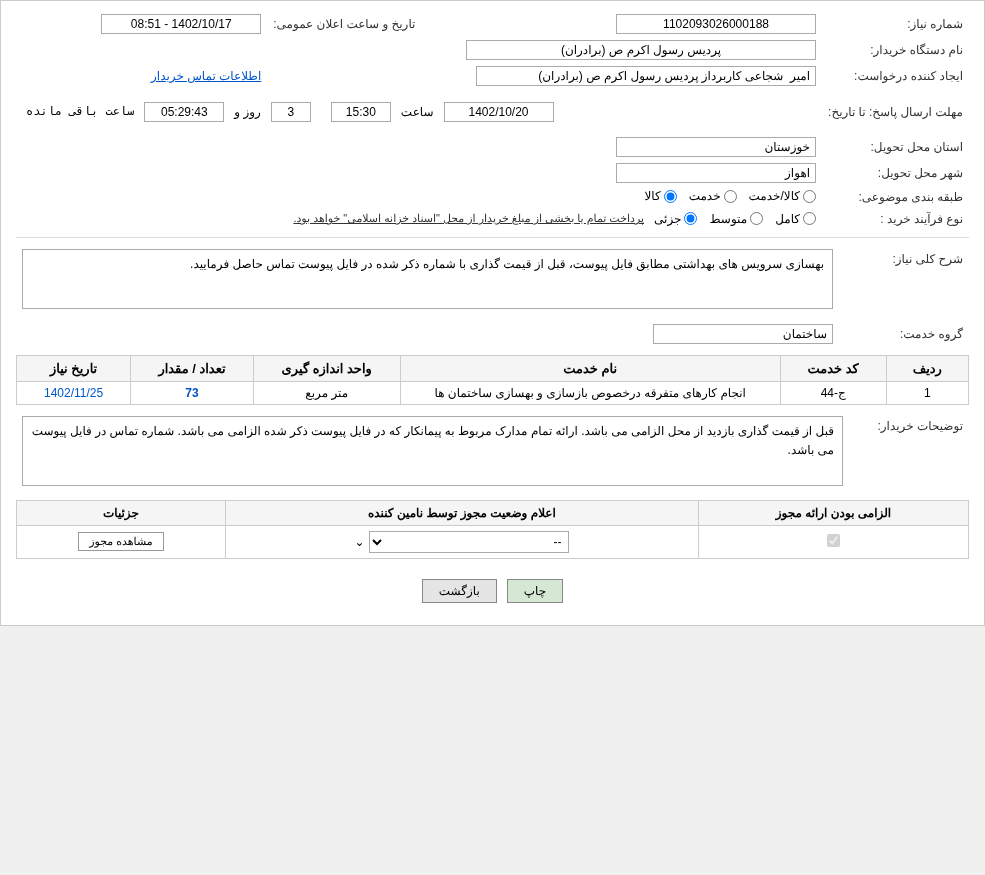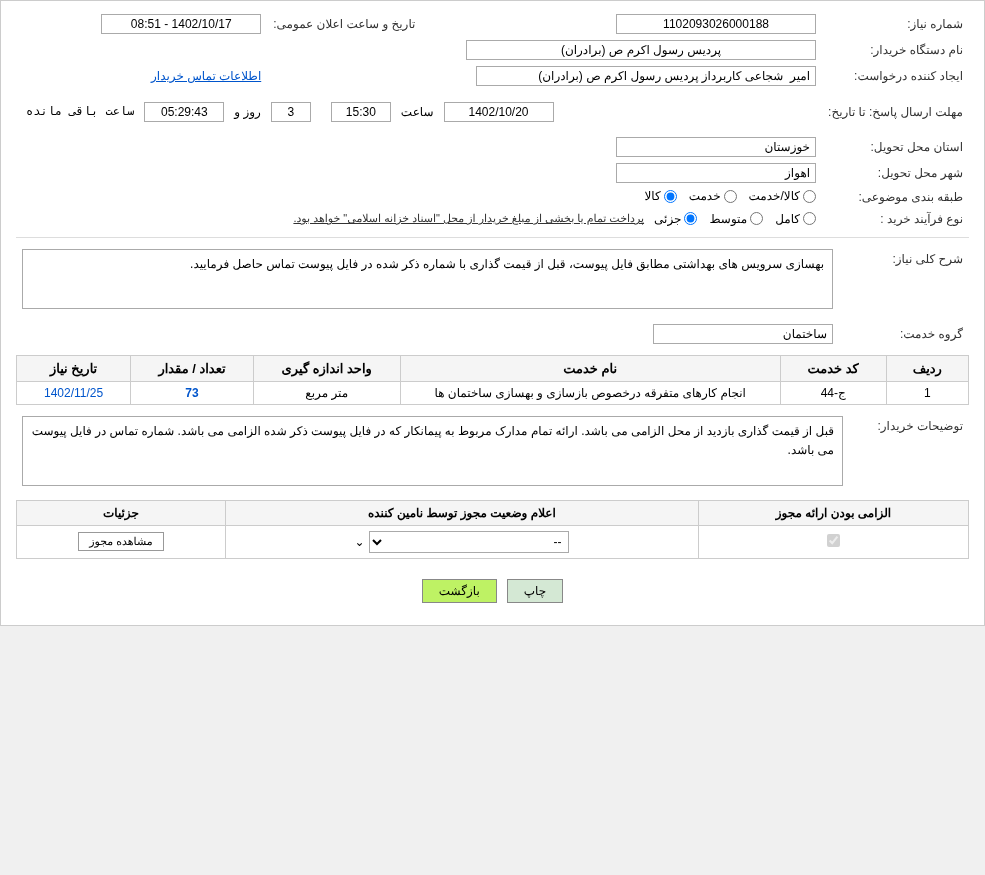--- a/index.html
+++ b/index.html
@@ -112,21 +112,21 @@
       font-size: 12px;
       font-family: Tahoma, Arial, sans-serif;
       cursor: pointer;
       border: 1px solid #aaa;
     }
     .btn-print {
       background: #d4e8d4;
       border-color: #888;
     }
     .btn-back {
-      background: #bef264;
+      background: #e5e5e5;
       border-color: #888;
     }
     .footer-buttons {
       text-align: center;
       padding: 12px 0;
       display: flex;
       justify-content: center;
       gap: 10px;
     }
     .row-layout {

